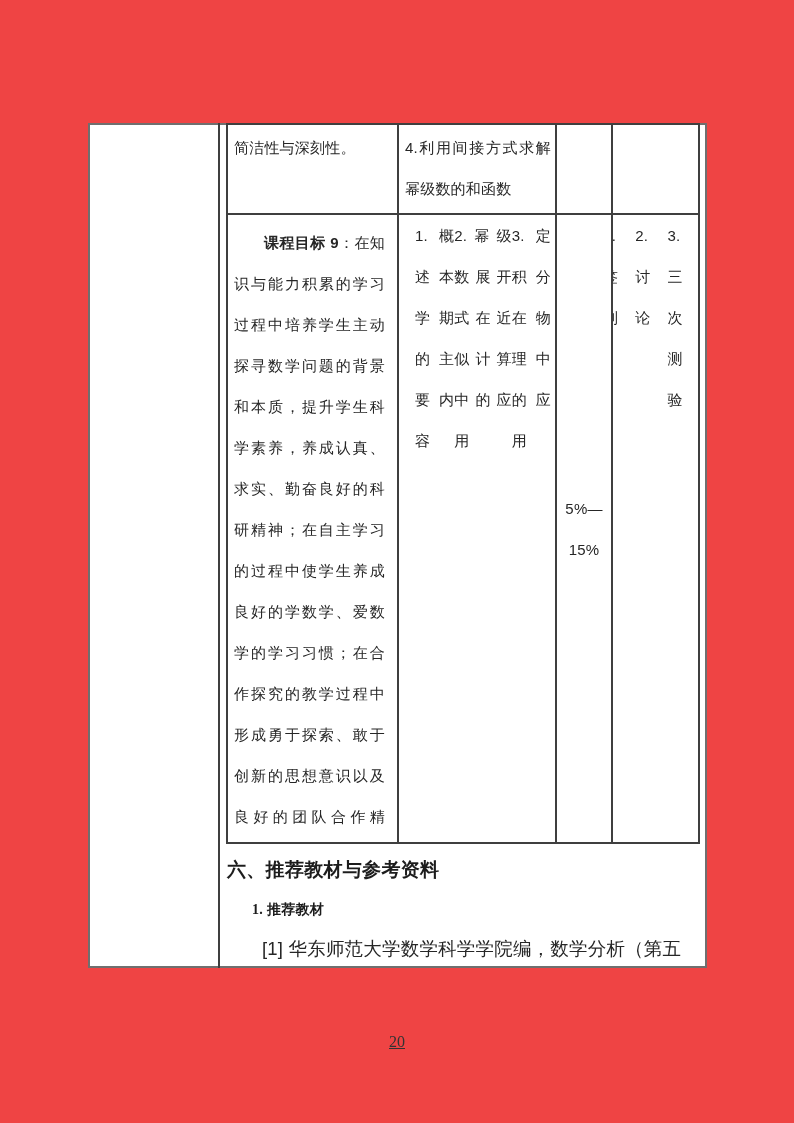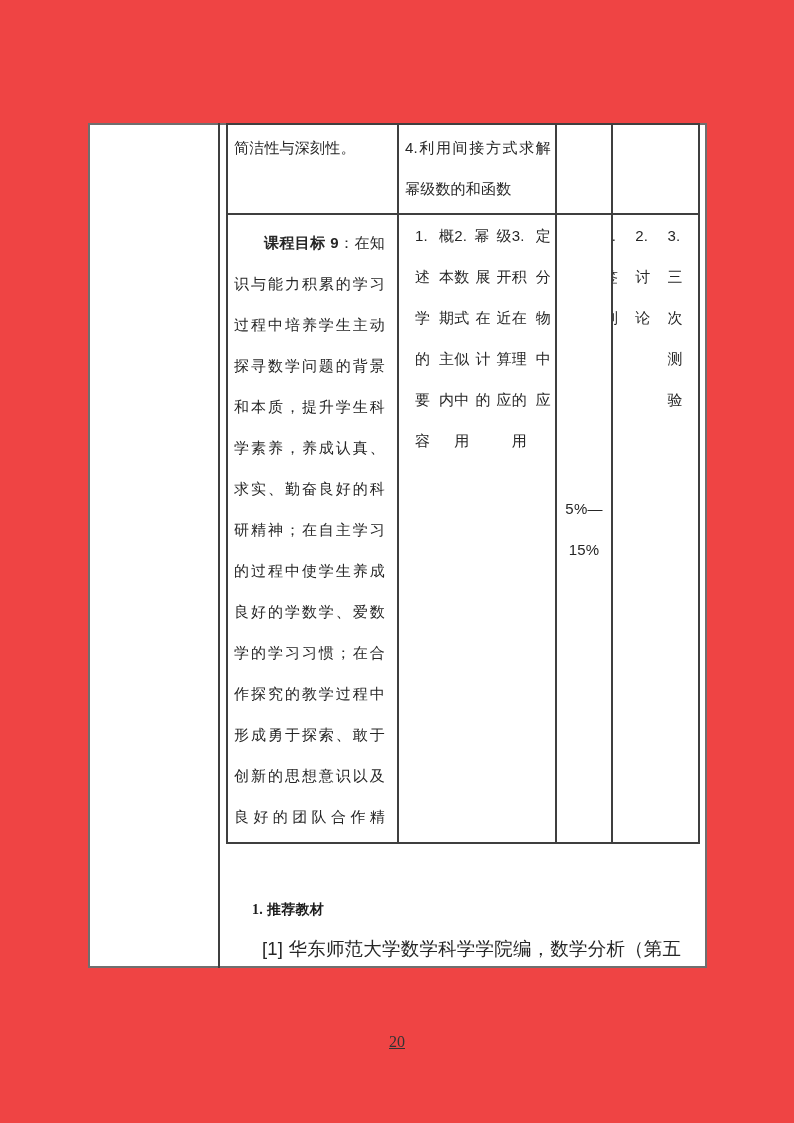--- a/index.html
+++ b/index.html
@@ -96,18 +96,19 @@
 
     <div class="cell row2 last-col r2c4">
         <div class="para">1. 签到</div>
         <div class="para">2. 讨论</div>
         <div class="para">3. 三次测验</div>
         <div class="para">4. 期末考试</div>
       </div>
 
   </div>
 
+  <div class="sec-heading">六、推荐教材与参考资料</div>
   <div class="sub-heading">1. 推荐教材</div>
   <div class="reference">[1] 华东师范大学数学科学学院编，数学分析（第五</div>
 
   <div class="page-number">20</div>
 
 </div>
 
 </body></html>

